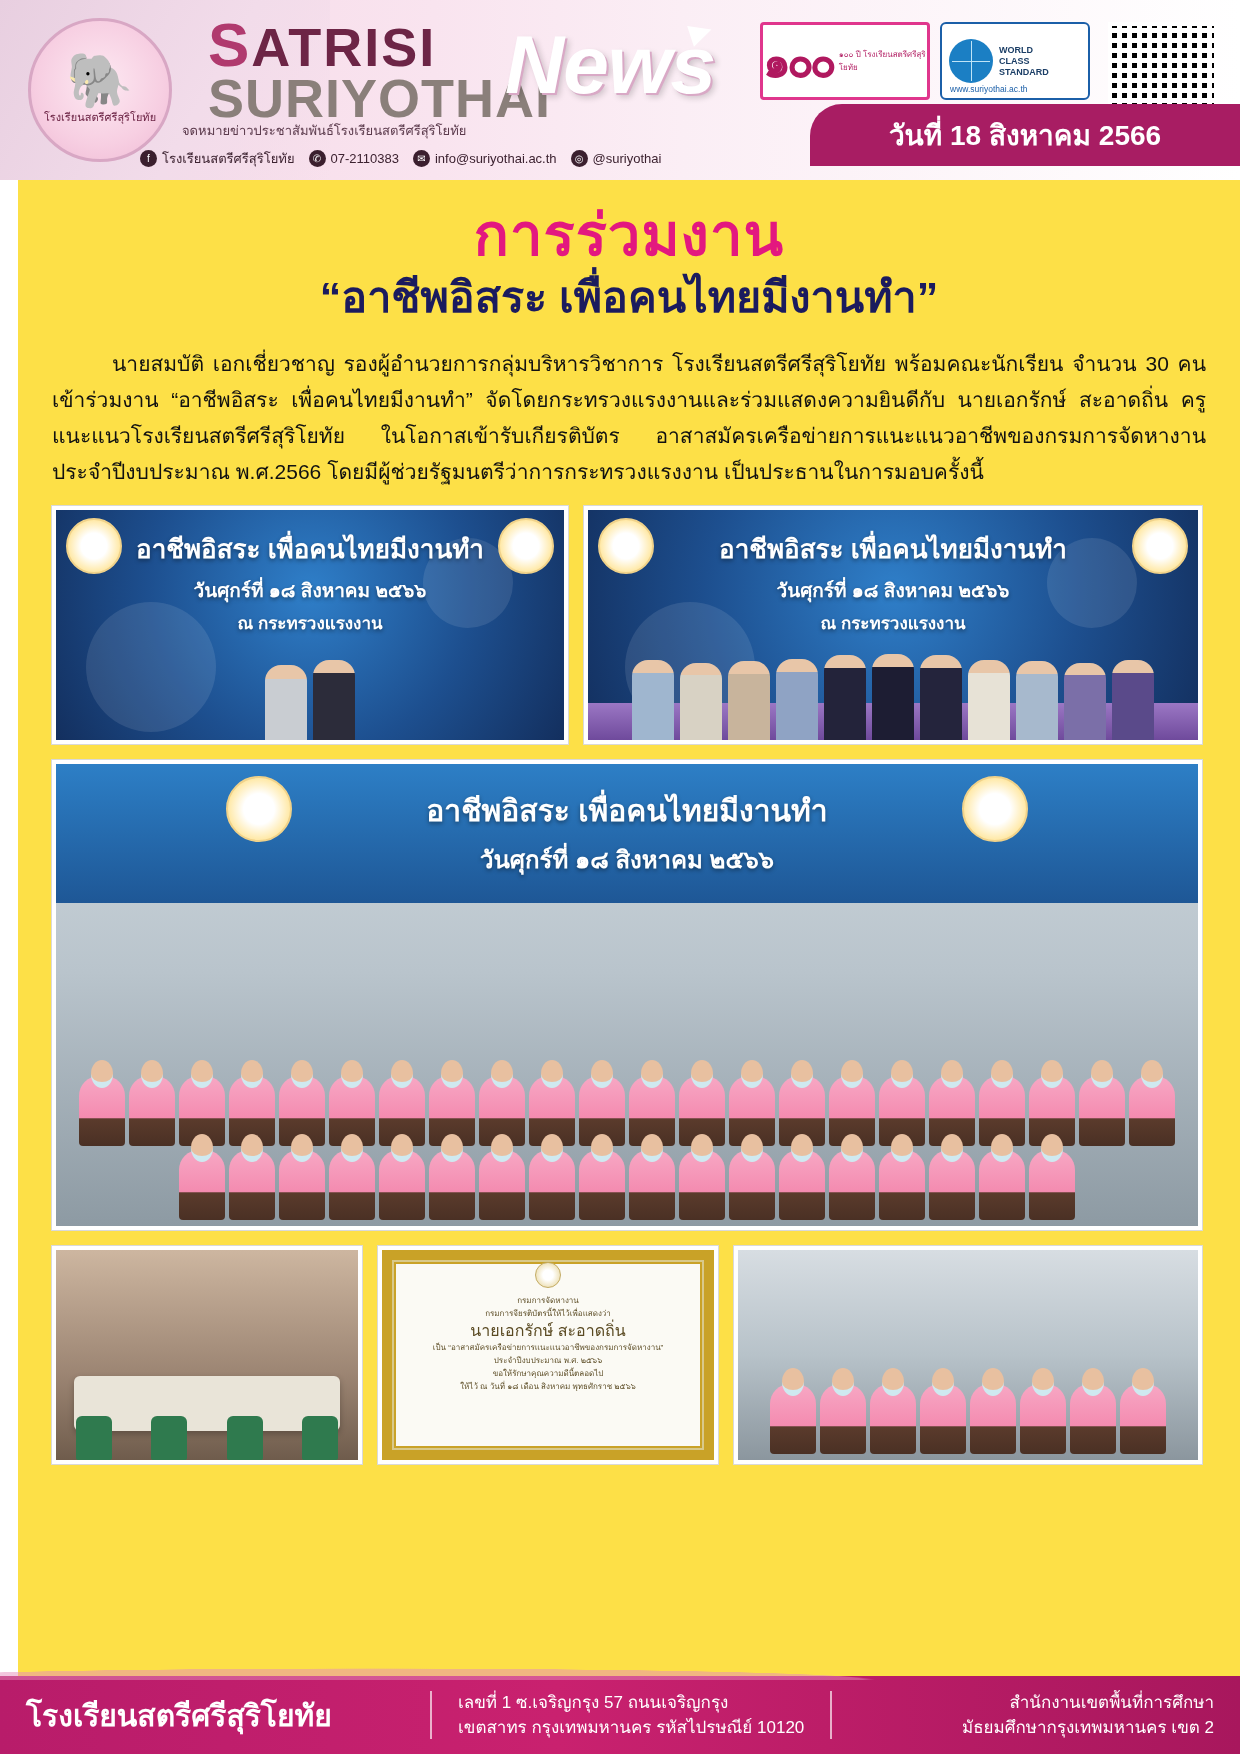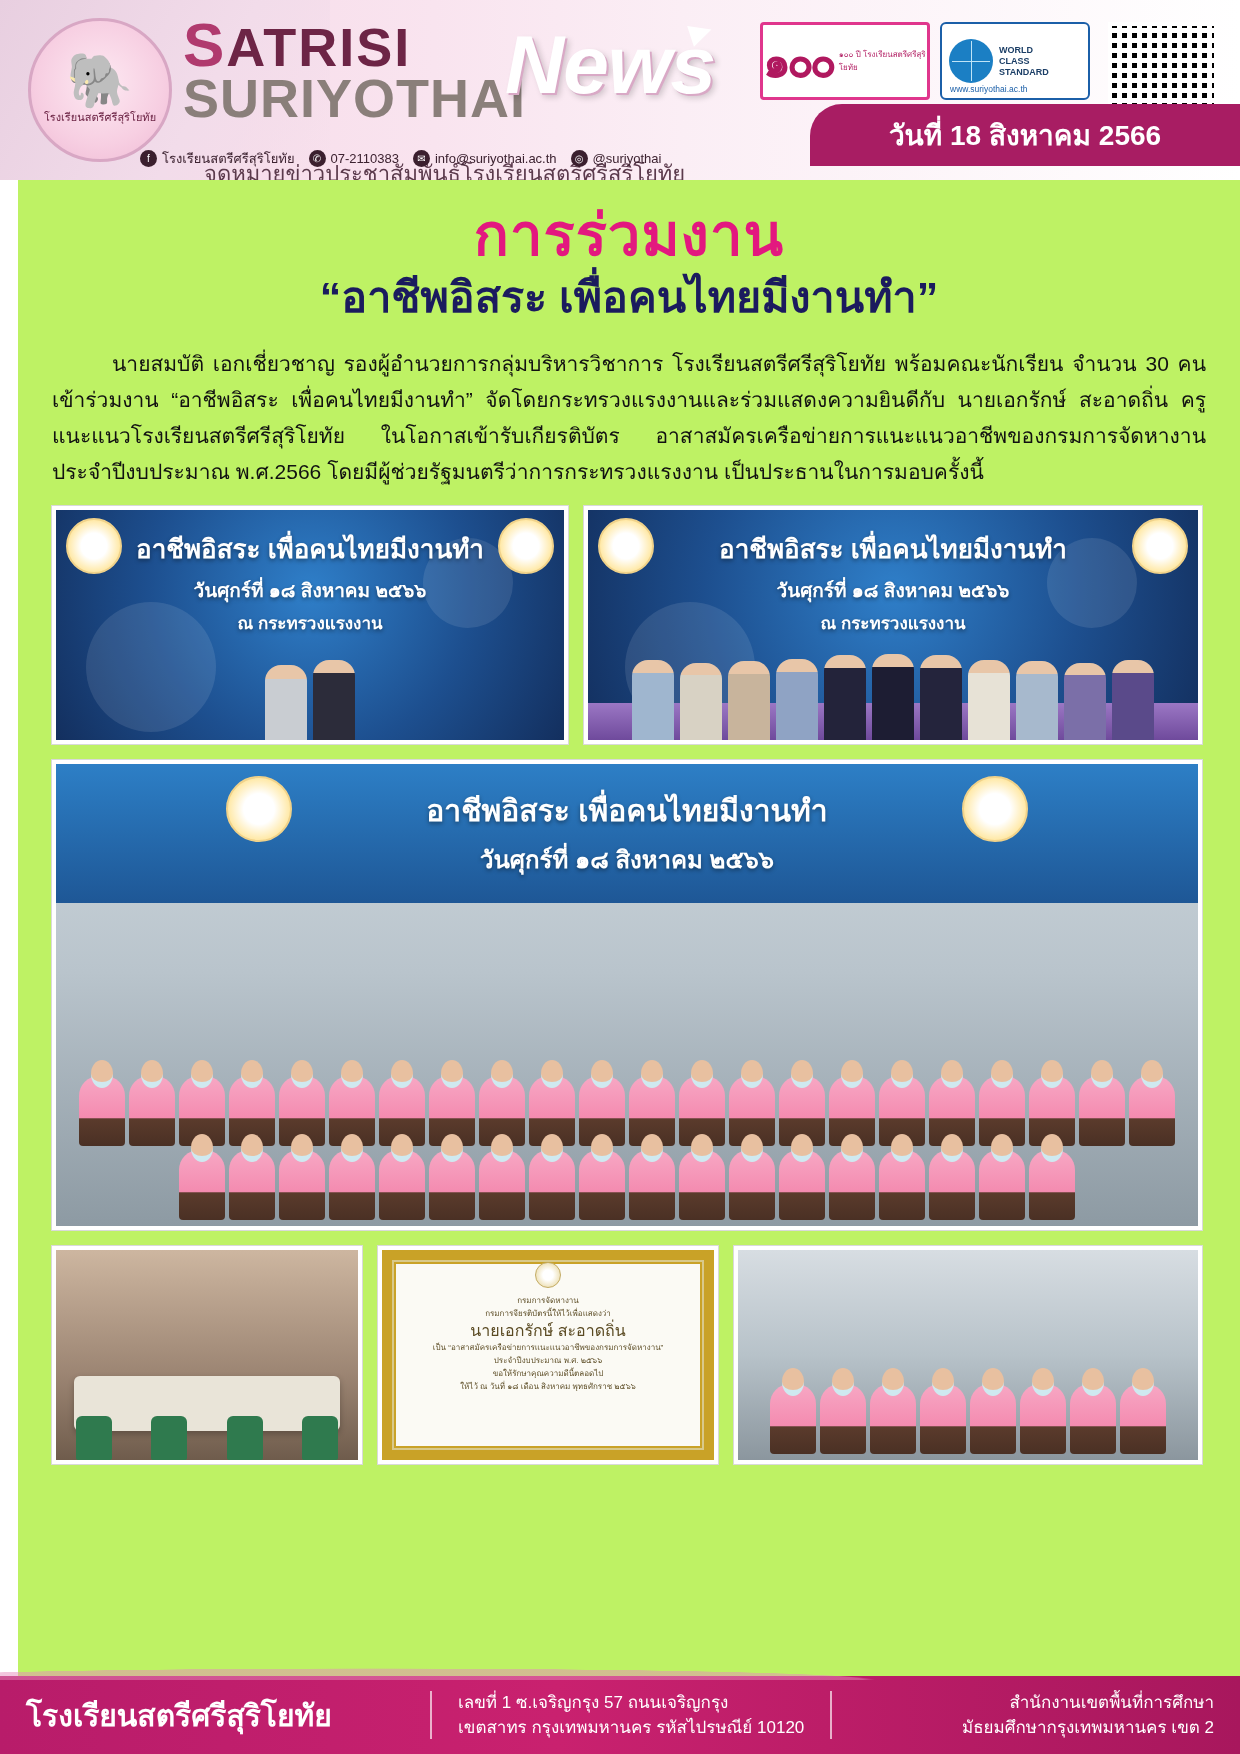--- a/index.html
+++ b/index.html
@@ -30,21 +30,21 @@
     border:3px solid #d8a7c4;
     display:flex; flex-direction:column; align-items:center; justify-content:center;
   }
   .logo-elephant{
     font-size:54px; line-height:52px; color:#7a2d52; text-align:center;
   }
   .logo-badge .logo-caption{
     font-size:11px; color:#6d2546; margin-top:2px; white-space:nowrap;
   }
   .masthead{
-    position:absolute; left:183px; top:20px; width:560px;
+    position:absolute; left:208px; top:20px; width:560px;
   }
   .masthead .line1{
     font-size:54px; font-weight:bold; letter-spacing:2px;
     color:#6d2546; line-height:50px;
   }
   .masthead .line1 .drop{ color:#b03a6e; font-size:62px; }
   .masthead .line2{
     font-size:54px; font-weight:bold; letter-spacing:1px;
     color:#8a7f7a; line-height:52px;
   }
@@ -55,22 +55,22 @@
     letter-spacing:-1px;
   }
   .news-arrow{
     position:absolute; left:690px; top:22px; width:0;height:0;
     border-left:22px solid #ffffff;
     border-top:11px solid transparent;
     border-bottom:11px solid transparent;
     transform:rotate(-18deg);
   }
   .subtitle-th{
-    position:absolute; left:204px; top:120px;
-    font-size:22px; color:#5b3a4c;margin-top:36px;
+    position:absolute; left:182px; top:120px;
+    font-size:13px; color:#5b3a4c;
   }
   .contact-row{
     position:absolute; left:140px; top:148px;
     display:flex; align-items:center; gap:14px;
     font-size:13px; color:#3c2230;
   }
   .contact-item{ display:flex; align-items:center; gap:5px; }
   .cicon{
     width:17px;height:17px;border-radius:50%;
     background:#3b1f2e; color:#fff; font-size:10px;
@@ -115,21 +115,21 @@
     border-top-left-radius:32px;
     display:flex; align-items:center; justify-content:center;
   }
   .date-ribbon span{
     color:#ffffff; font-size:28px; font-weight:bold;
   }
 
   
   .page-body{
     position:absolute; top:180px; left:0; width:1240px; height:1496px;
-    background:#bef264;
+    background:#fde047;
     border-left:18px solid #ffffff;
     padding:22px 34px 0 34px;
   }
   .title-main{
     text-align:center; font-size:58px; font-weight:bold; color:#e3187f;
     line-height:66px; letter-spacing:1px;
   }
   .title-sub{
     text-align:center; font-size:43px; font-weight:bold; color:#1b1b5e;
     line-height:54px; margin-top:2px;

